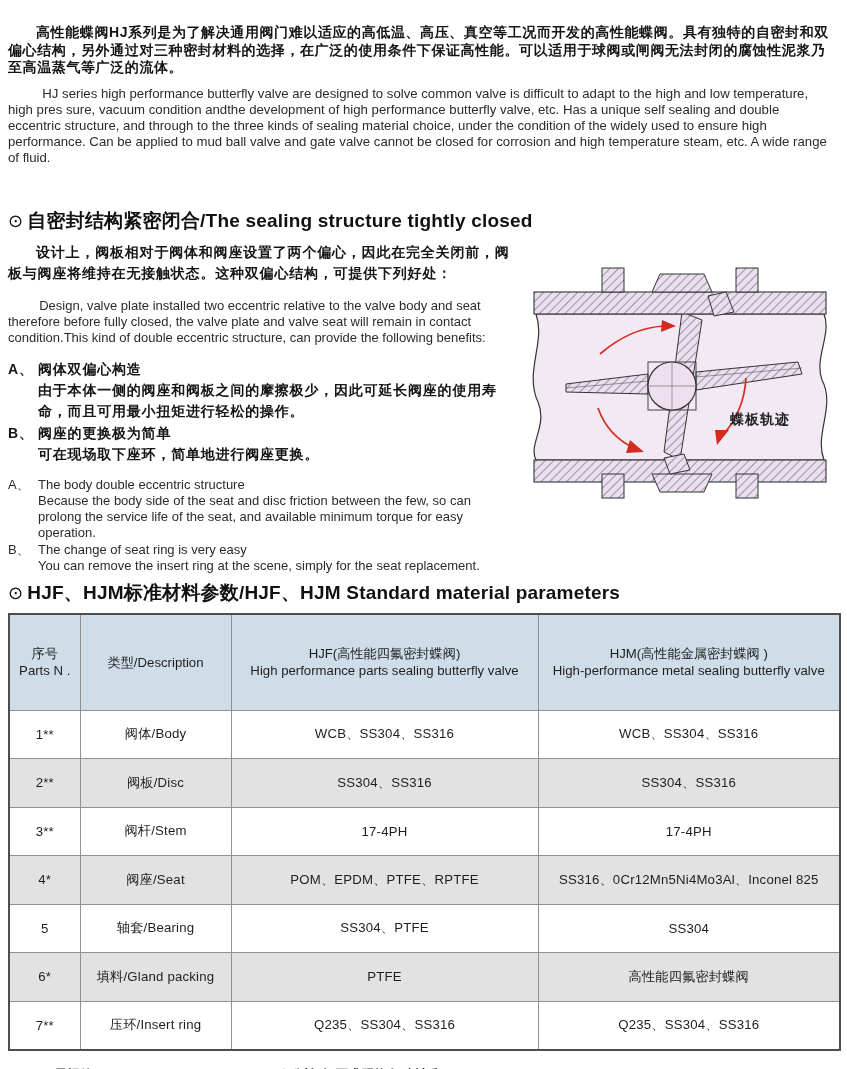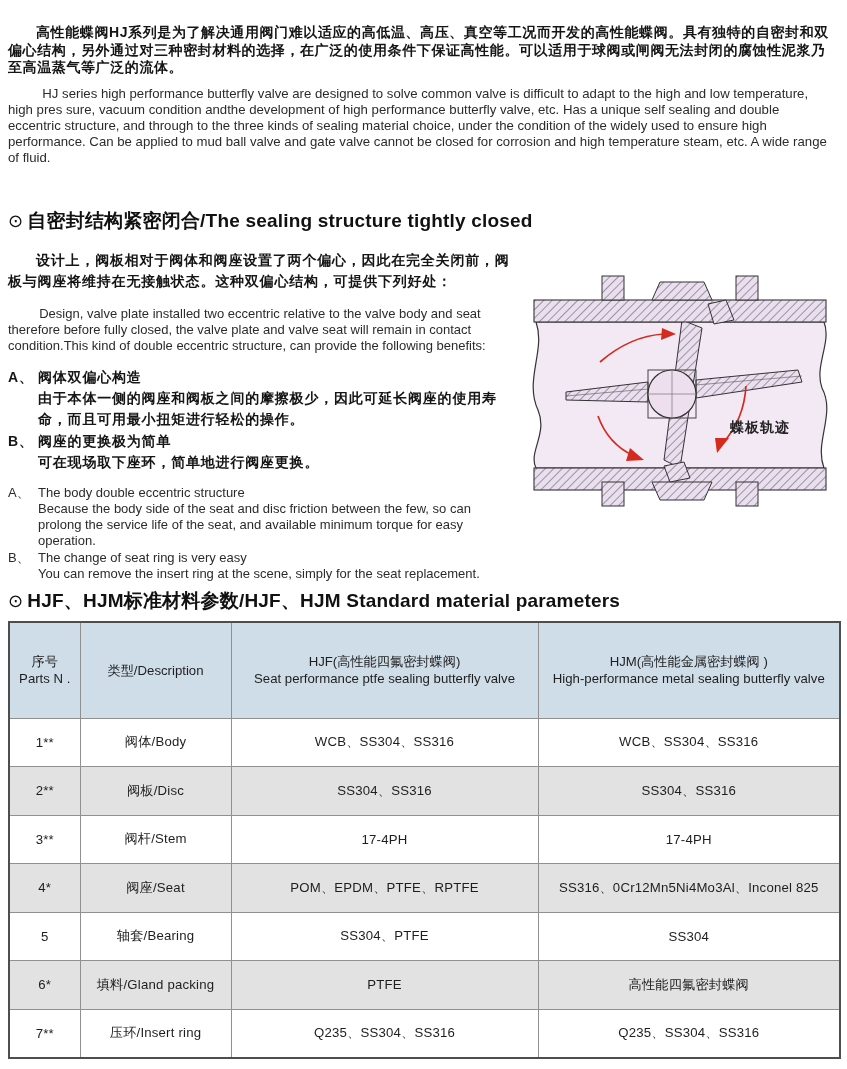--- a/index.html
+++ b/index.html
@@ -16,21 +16,21 @@
     text-indent: 2.6em; color: #2b2b2b;
   }
 
   .sec-head {
     margin-top: 42px; font-size: 19px; font-weight: 700; color: #111;
     letter-spacing: 0.2px; display: flex; align-items: center;
   }
   .sec-head .bullet { font-weight: 400; font-size: 18px; margin-right: 4px; }
   .sec-head.second { margin-top: 6px; }
 
-  .two-col { display: flex; margin-top: 16px; }
+  .two-col { display: flex; margin-top: 8px; }
   .left-col { width: 506px; flex: none; }
   .right-col { flex: 1; display: flex; justify-content: center; }
   .right-col svg { margin-top: 20px; }
 
   .para-cn-bold {
     font-size: 14px; font-weight: 700; line-height: 21px;
     letter-spacing: 0.8px; text-indent: 2em; color: #151515;
   }
   .para-en { margin-top: 14px; font-size: 13px; line-height: 16px; text-indent: 2.4em; color: #2b2b2b; }
 
@@ -181,21 +181,21 @@
         <tr>
           <th>
             <span class="h-cn">序号</span>
             <span class="h-en">Parts N .</span>
           </th>
           <th>
             <span>类型/Description</span>
           </th>
           <th>
             <span class="h-cn">HJF(高性能四氟密封蝶阀)</span>
-            <span class="h-en">Seat performance ptfe sealing butterfly valve</span>
+            <span class="h-en">High performance parts sealing butterfly valve</span>
           </th>
           <th>
             <span class="h-cn">HJM(高性能金属密封蝶阀 )</span>
             <span class="h-en">High-performance metal sealing butterfly valve</span>
           </th>
         </tr>
       </thead>
       <tbody>
         <tr>
           <td>1**</td>

